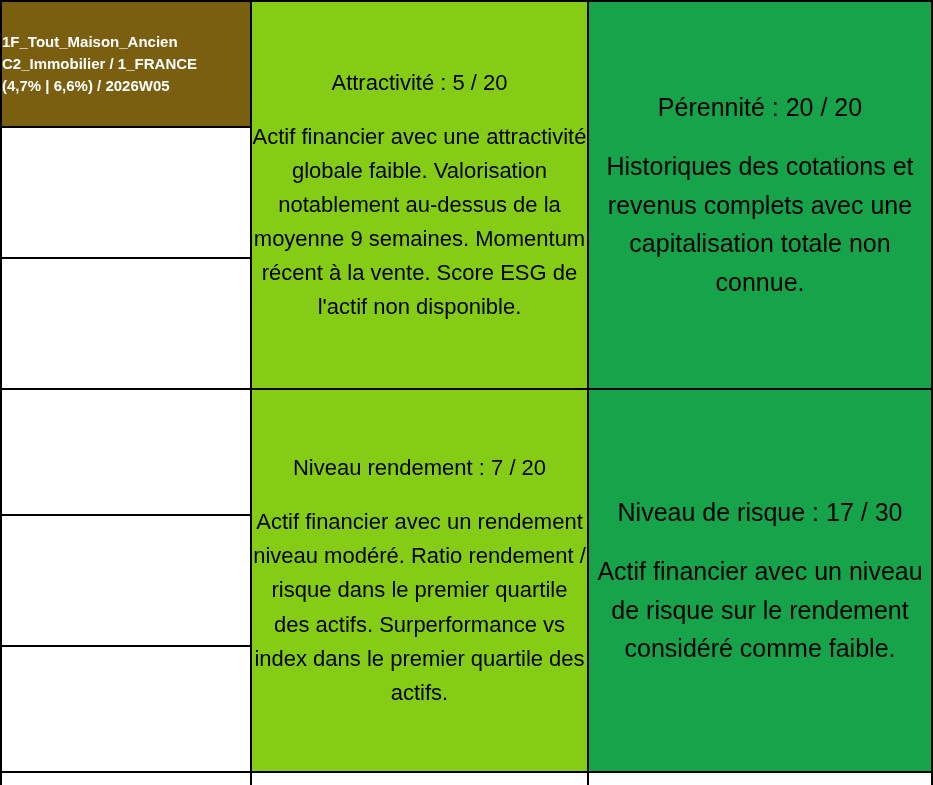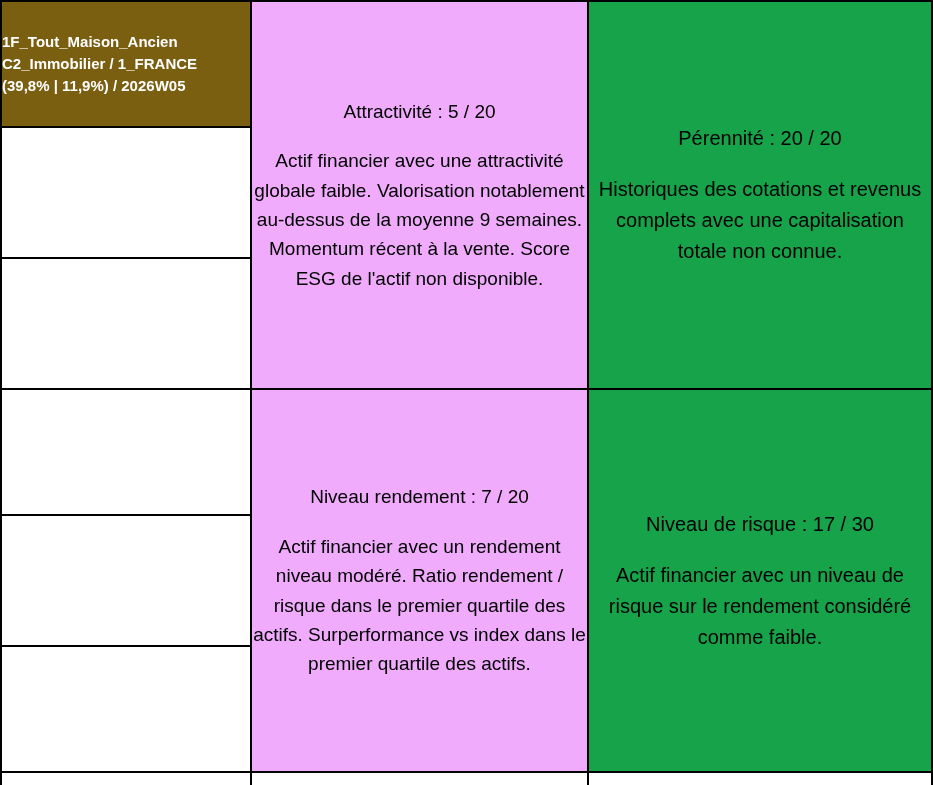--- a/index.html
+++ b/index.html
@@ -44,31 +44,31 @@
     vertical-align: top;
     text-align: left;
   }
   .cell-header div { white-space: nowrap; }
 
   .cell-blank {
     background: #ffffff;
   }
 
   .cell-pink {
-    background: #f0abfc;
+    background: #84cc16;
     text-align: center;
-    font-size: 19px;
+    font-size: 22px;
     line-height: 1.55;
     color: #000000;
     padding: 8px 10px;
   }
   .cell-green {
     background: #16A34A;
     text-align: center;
-    font-size: 20px;
+    font-size: 25px;
     line-height: 1.55;
     color: #000000;
     padding: 8px 10px;
   }
   .score-title {
     display: block;
     margin-bottom: 20px;
   }
   .score-desc {
     display: block;
@@ -89,21 +89,21 @@
     <colgroup>
       <col class="col-a">
       <col class="col-b">
       <col class="col-c">
     </colgroup>
     <tbody>
       <tr style="height:126px;margin-left:22px;">
         <td class="cell-header">
           <div>1F_Tout_Maison_Ancien</div>
           <div>C2_Immobilier / 1_FRANCE</div>
-          <div>(39,8% | 11,9%) / 2026W05</div>
+          <div>(4,7% | 6,6%) / 2026W05</div>
         </td>
         <td class="cell-pink" rowspan="3">
           <span class="score-title">Attractivité : 5 / 20</span>
           <span class="score-desc">Actif financier avec une attractivité globale faible. Valorisation notablement au-dessus de la moyenne 9 semaines. Momentum récent à la vente. Score ESG de l'actif non disponible.</span>
         </td>
         <td class="cell-green" rowspan="3">
           <span class="score-title">Pérennité : 20 / 20</span>
           <span class="score-desc">Historiques des cotations et revenus complets avec une capitalisation totale non connue.</span>
         </td>
       </tr>

